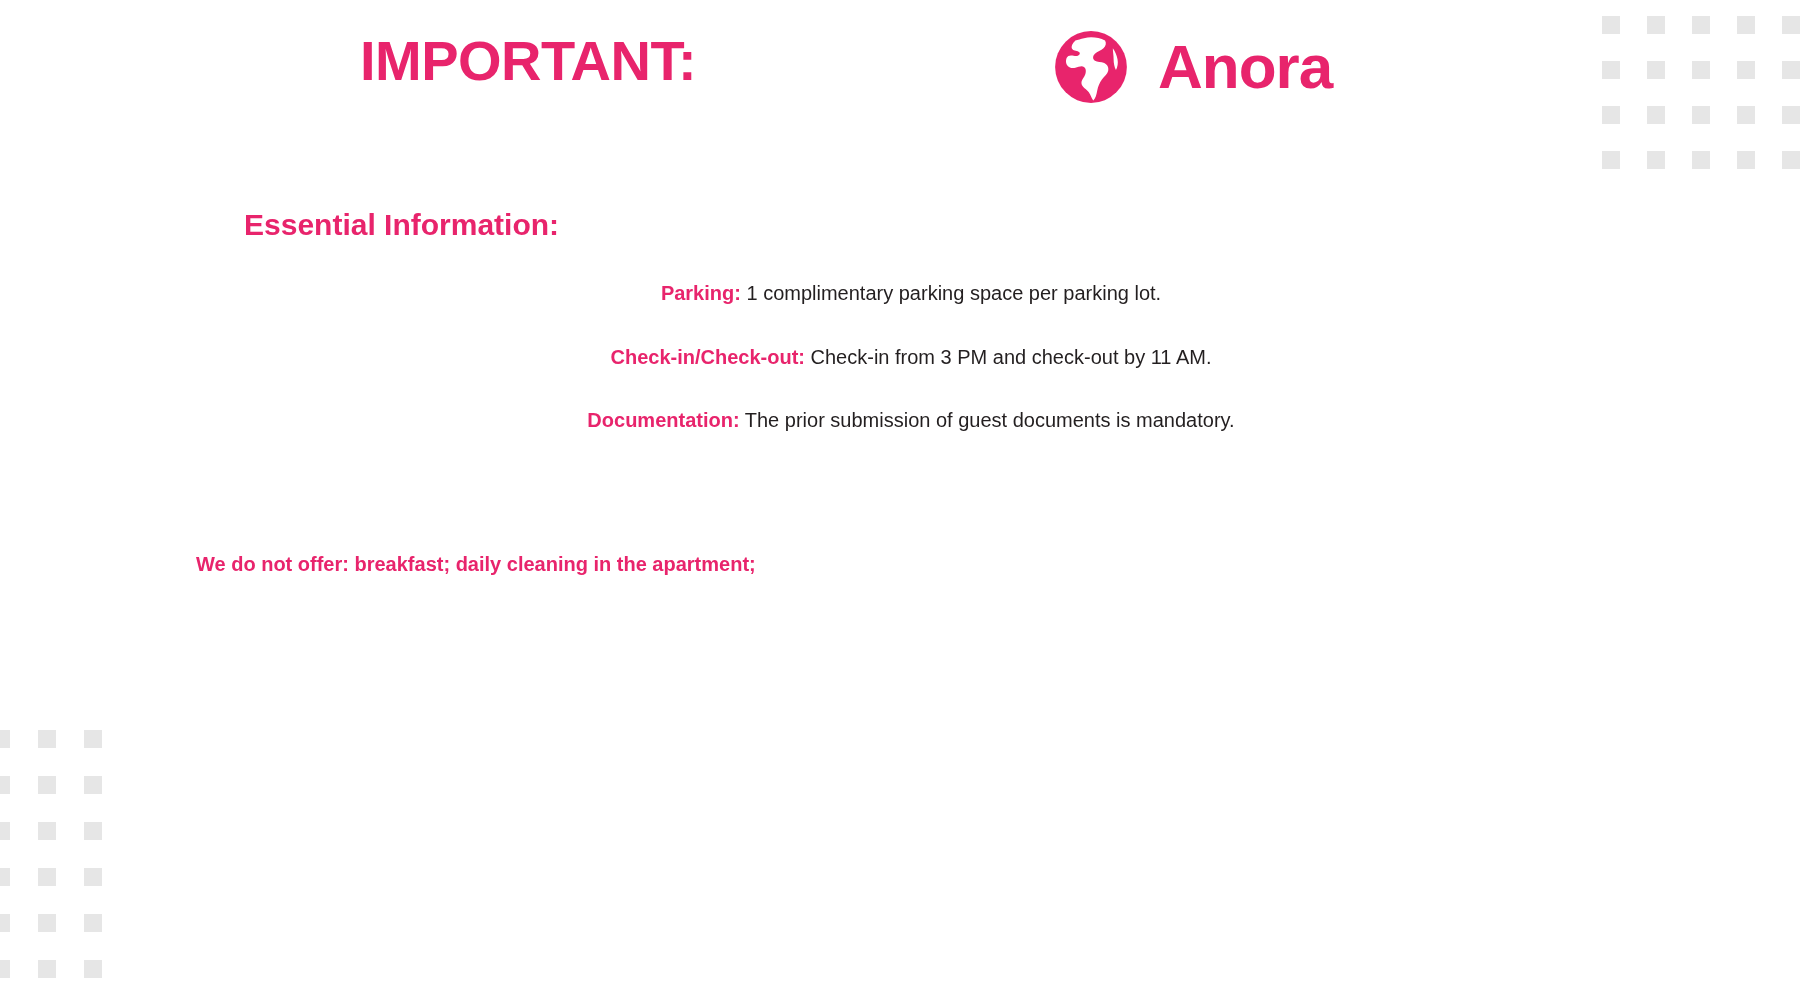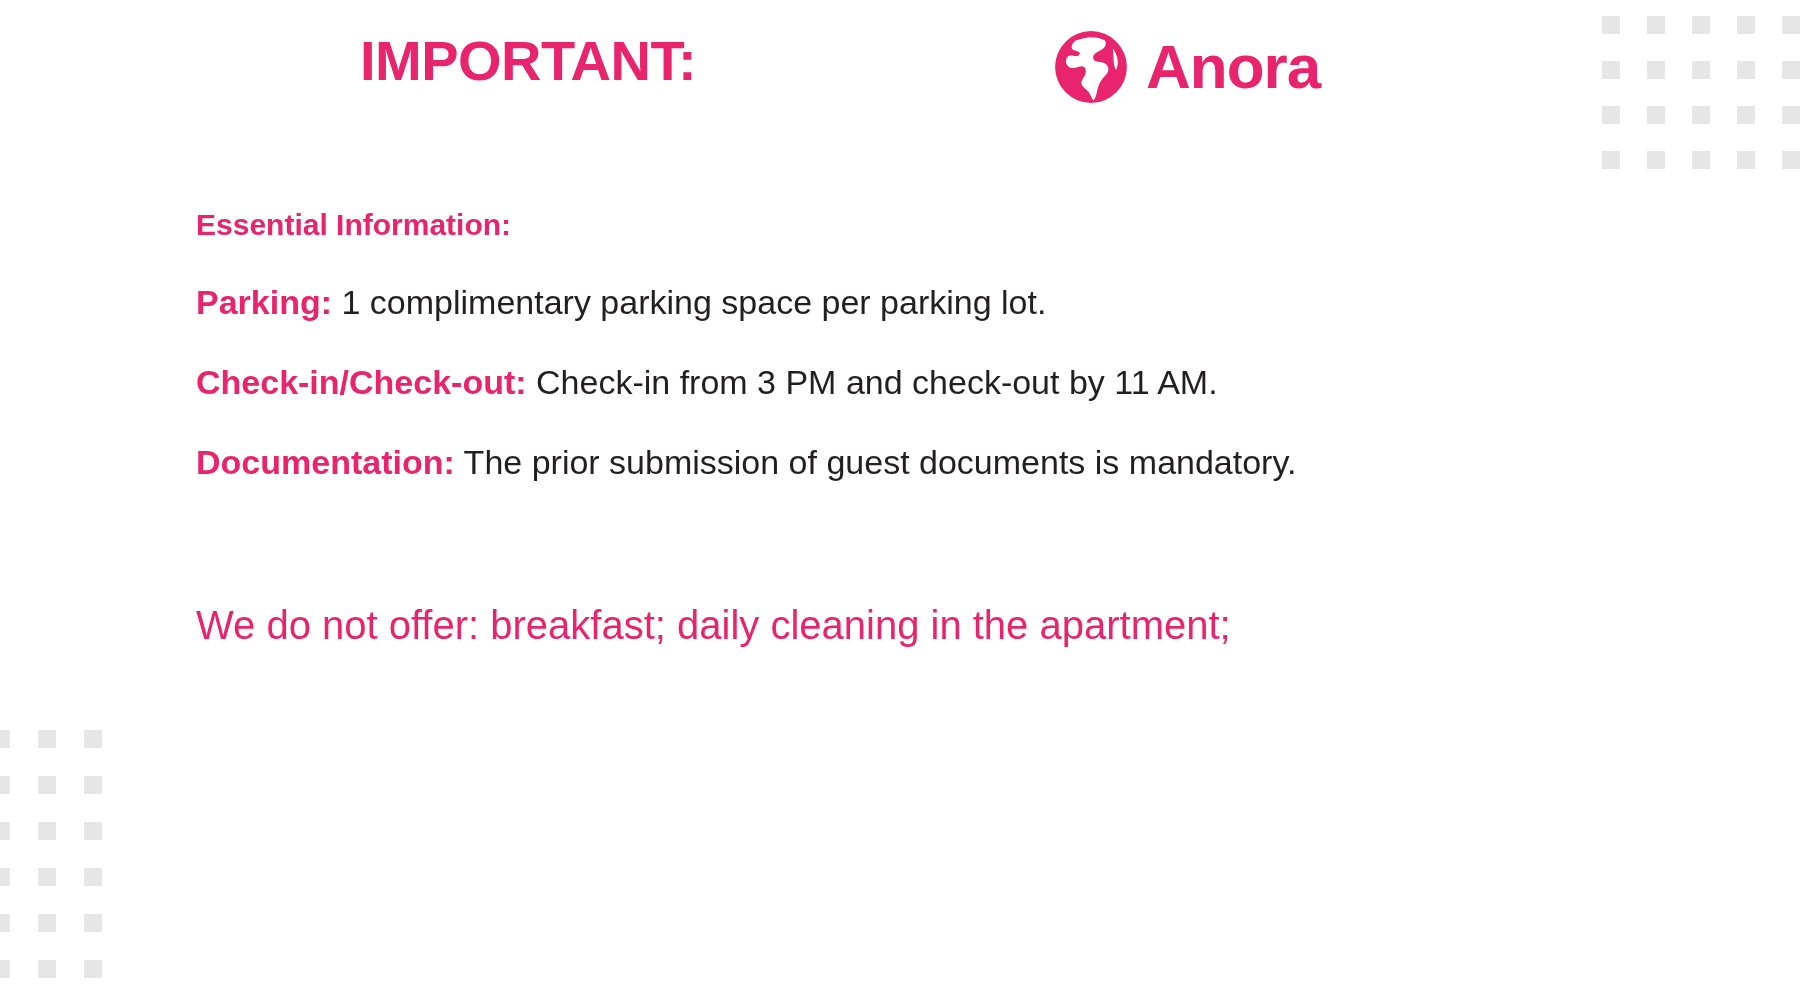--- a/index.html
+++ b/index.html
@@ -65,21 +65,21 @@
     letter-spacing: -0.5px;
     white-space: nowrap;
   }
 
   #brand-logo {
     position: absolute;
     left: 1052px;
     top: 28px;
     display: flex;
     align-items: center;
-    gap: 16px;
+    gap: 28px;
   }
   #brand-logo .globe-icon {
     width: 78px;
     height: 78px;
     flex: 0 0 78px;
   }
   #brand-name {
     font-size: 62px;
     font-weight: bold;
     color: #E8246C;
@@ -104,41 +104,43 @@
     margin-bottom: 0;
   }
   .para.last-line-left { text-align-last: left; }
   .spacer-md { height: 40px; }
   .pink-bold  { color: #E8246C; font-weight: bold; }
 
   #essential-information-heading {
     font-size: 30px;
     font-weight: bold;
     color: #E8246C;
+    margin-left: 48px;
   }
 
   .info-line {
-    font-size: 34px;
-    line-height: 1.18;
-    color: #231f20;
+    font-size: 20px;
+    line-height: 1.18;
+    color: #231f20;
+    text-align: center;
   }
 
   #housekeeping-paragraph {
     font-size: 30px;
     line-height: 1.18;
     font-weight: bold;
     color: #231f20;
     text-align: justify;
     text-align-last: left;
   }
 
   #not-offered-line {
-    font-size: 40px;
-    line-height: 1.18;
-    font-weight: normal;
+    font-size: 20px;
+    line-height: 1.18;
+    font-weight: bold;
     color: #E8246C;
   }
 </style>
 </head>
 <body>
 
 <div class="dot-grid" id="dots-top-right">
   <span class="dot"></span>
   <span class="dot"></span>
   <span class="dot"></span>

